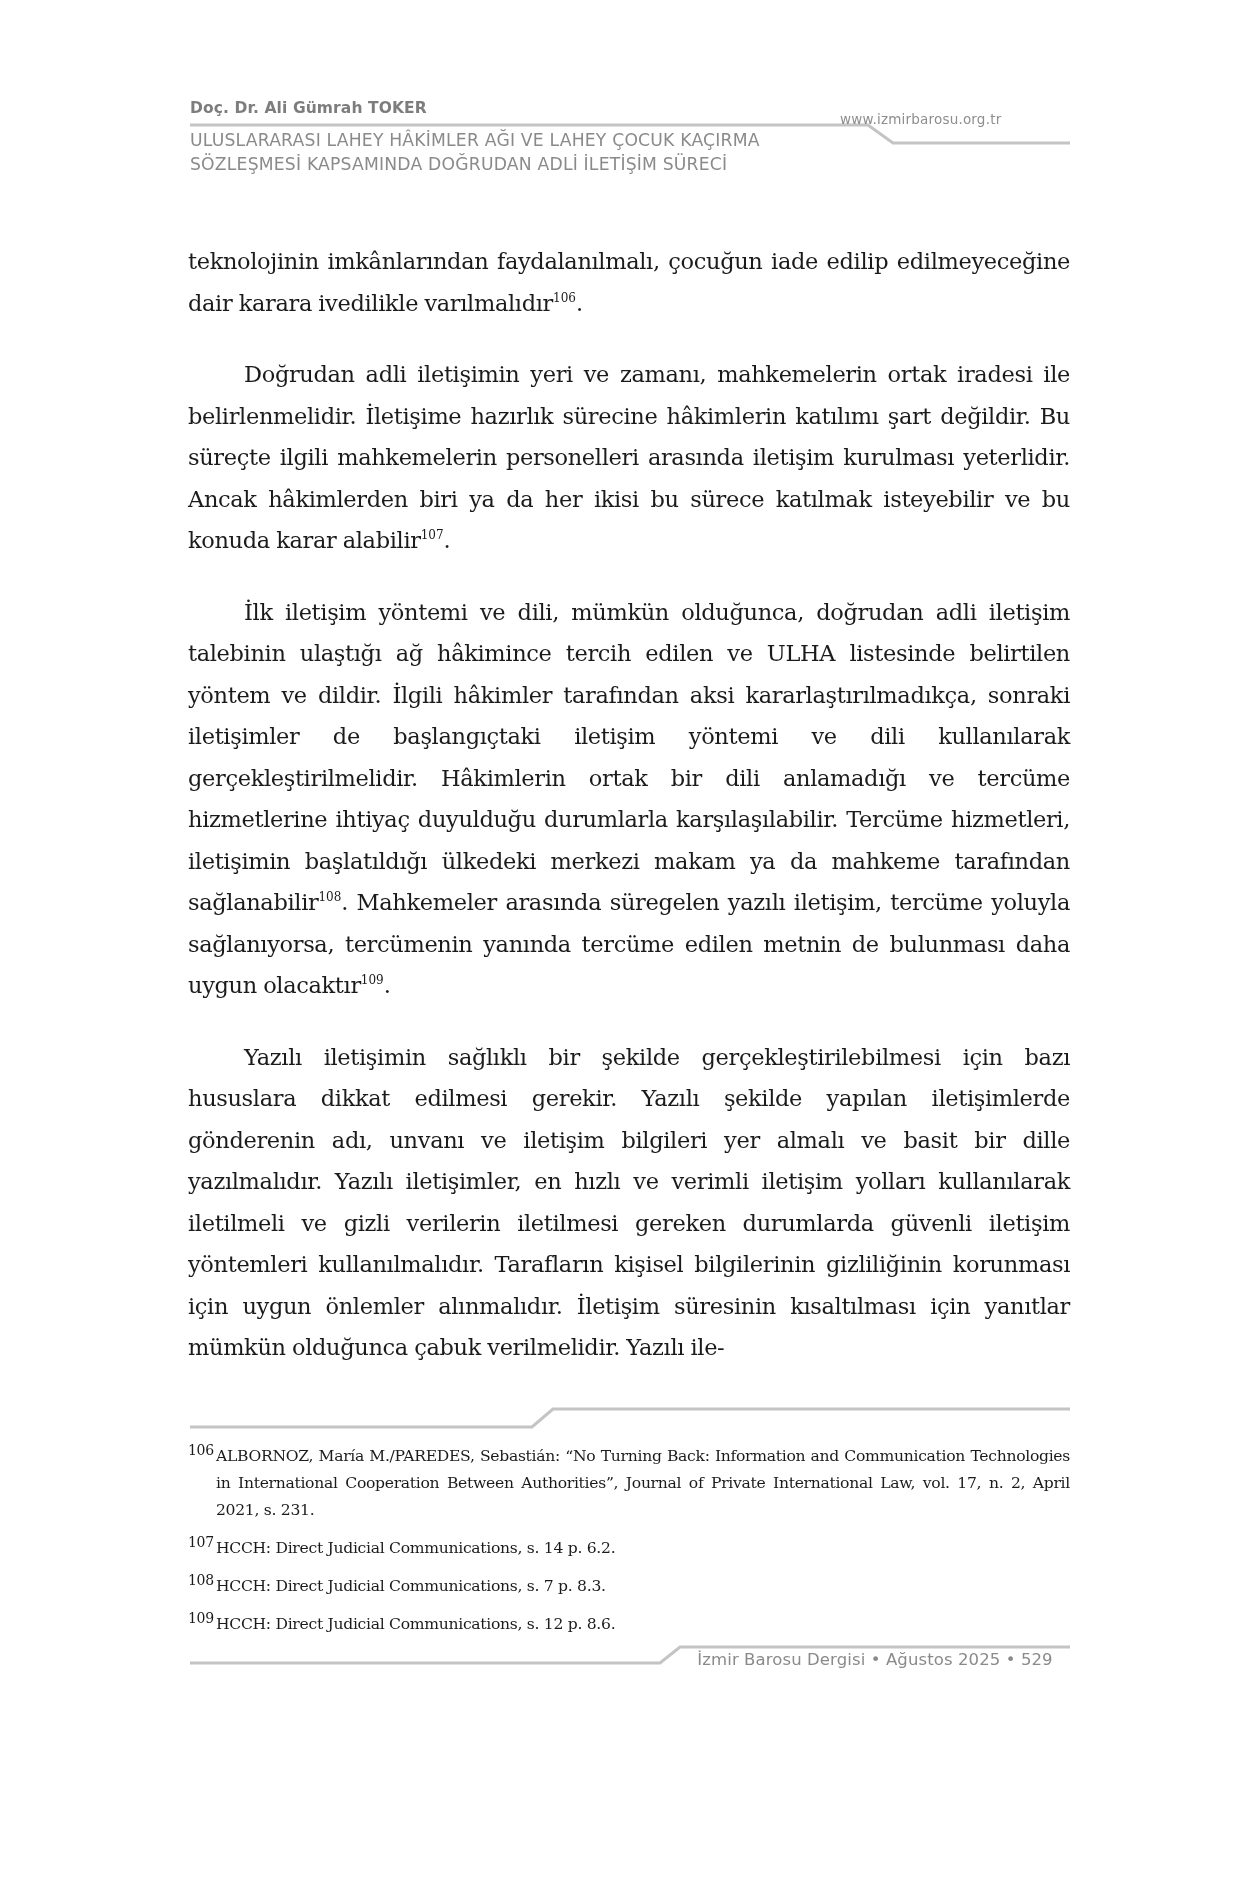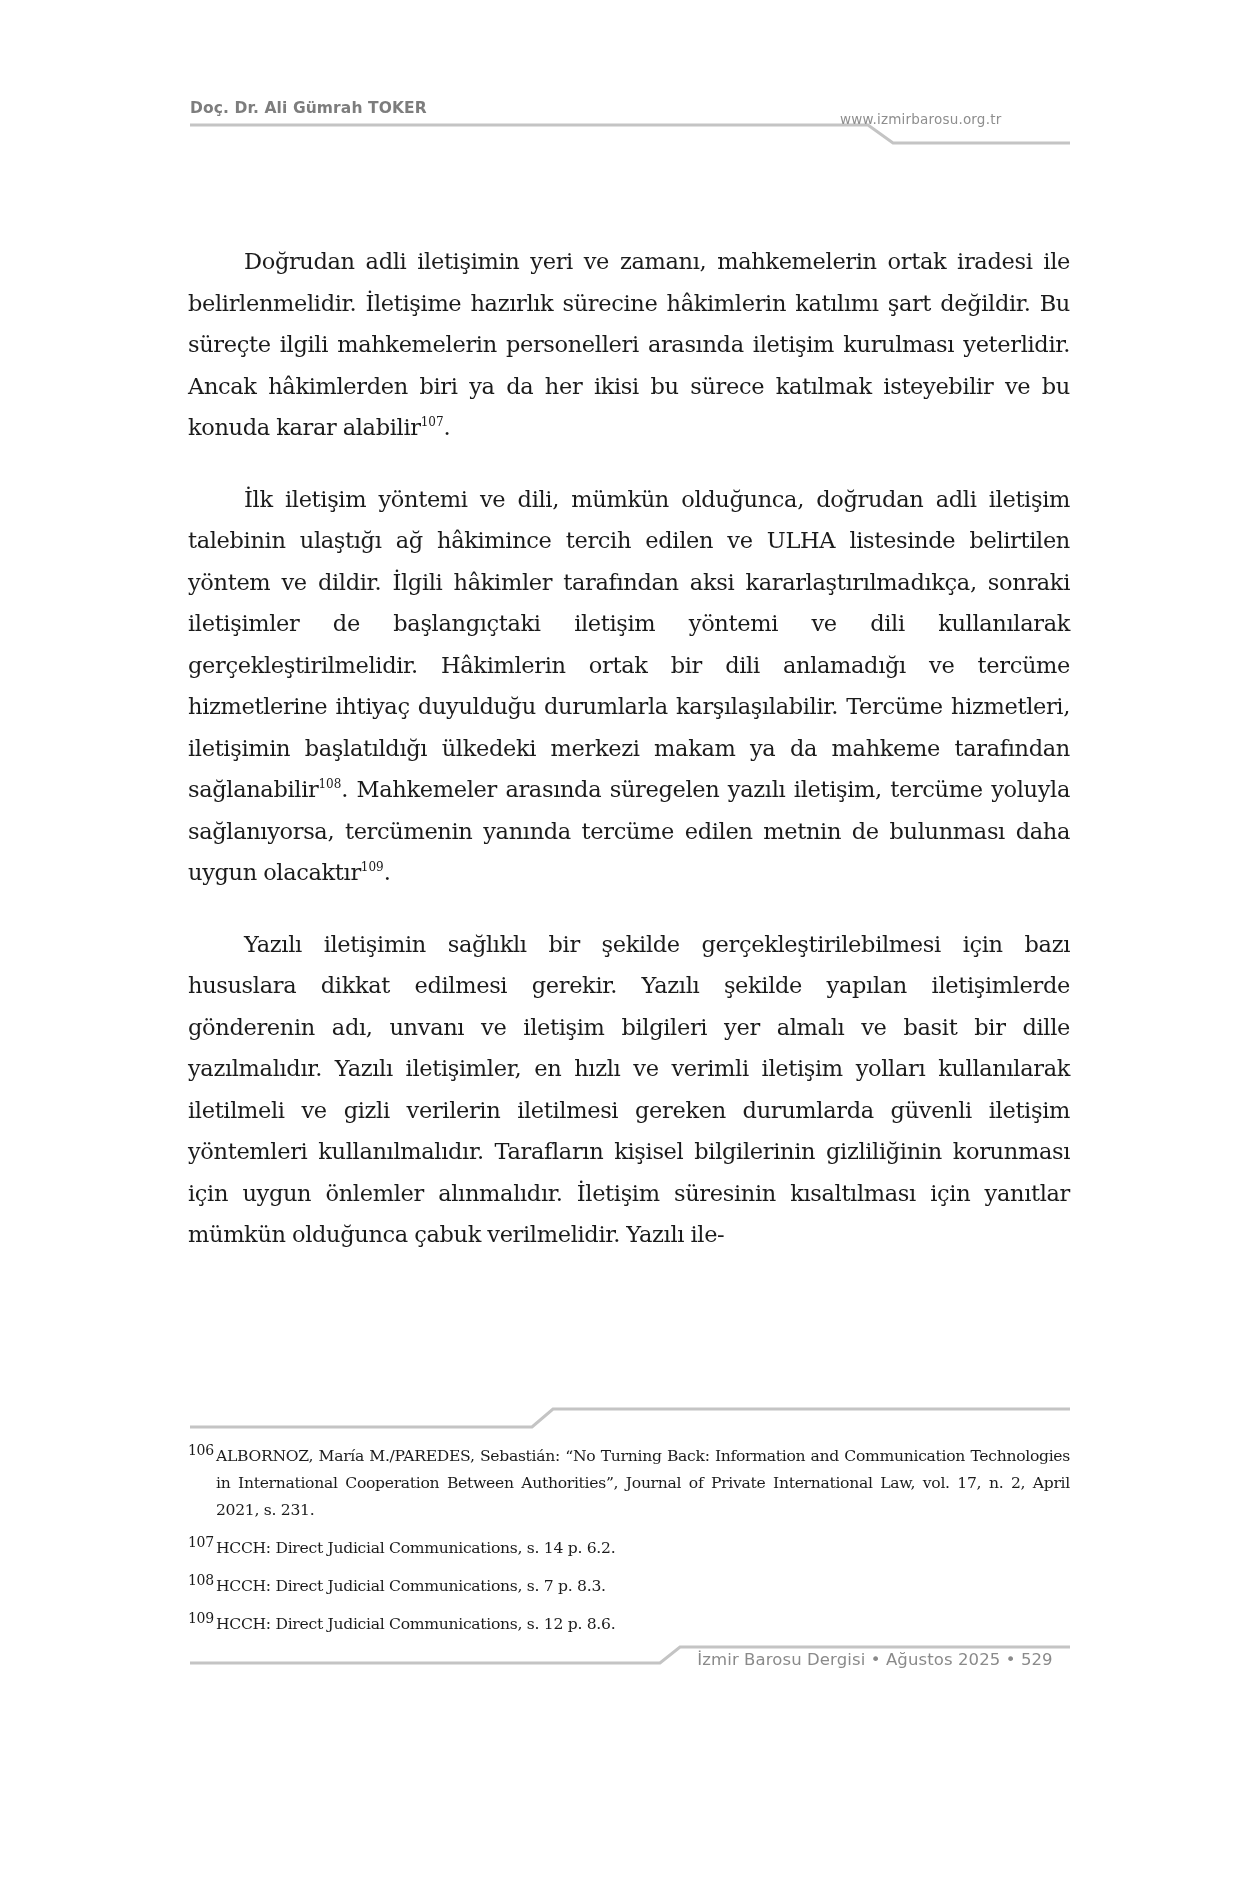--- a/index.html
+++ b/index.html
@@ -56,23 +56,30 @@
 
 <div class="page">
 
   <svg class="rule" viewBox="0 0 1260 1890">
     <polyline points="190,125 868,125 893,143 1070,143" fill="none" stroke="#c4c4c4" stroke-width="3"></polyline>
     <polyline points="190,1427 532,1427 553,1409 1070,1409" fill="none" stroke="#c4c4c4" stroke-width="3"></polyline>
     <polyline points="190,1663 660,1663 680,1647 1070,1647" fill="none" stroke="#c4c4c4" stroke-width="3"></polyline>
   </svg>
 
   <div class="hdr-author">Doç. Dr. Ali Gümrah TOKER</div>
+  <div class="hdr-title">
+    <div>ULUSLARARASI LAHEY HÂKİMLER AĞI VE LAHEY ÇOCUK KAÇIRMA</div>
+    <div>SÖZLEŞMESİ KAPSAMINDA DOĞRUDAN ADLİ İLETİŞİM SÜRECİ</div>
+  </div>
   <div class="hdr-url">www.izmirbarosu.org.tr</div>
 
   <div class="body-text" style="top:241px;">
+    <p>
+      <span>teknolojinin imkânlarından faydalanılmalı, çocuğun iade edilip edilmeyeceğine dair karara ivedilikle varılmalıdır</span><sup>106</sup><span>.</span>
+    </p>
     <p class="indent">
       <span>Doğrudan adli iletişimin yeri ve zamanı, mahkemelerin ortak iradesi ile belirlenmelidir. İletişime hazırlık sürecine hâkimlerin katılımı şart değildir. Bu süreçte ilgili mahkemelerin personelleri arasında iletişim kurulması yeterlidir. Ancak hâkimlerden biri ya da her ikisi bu sürece katılmak isteyebilir ve bu konuda karar alabilir</span><sup>107</sup><span>.</span>
     </p>
     <p class="indent">
       <span>İlk iletişim yöntemi ve dili, mümkün olduğunca, doğrudan adli iletişim talebinin ulaştığı ağ hâkimince tercih edilen ve ULHA listesinde belirtilen yöntem ve dildir. İlgili hâkimler tarafından aksi kararlaştırılmadıkça, sonraki iletişimler de başlangıçtaki iletişim yöntemi ve dili kullanılarak gerçekleştirilmelidir. Hâkimlerin ortak bir dili anlamadığı ve tercüme hizmetlerine ihtiyaç duyulduğu durumlarla karşılaşılabilir. Tercüme hizmetleri, iletişimin başlatıldığı ülkedeki merkezi makam ya da mahkeme tarafından sağlanabilir</span><sup>108</sup><span>. Mahkemeler arasında süregelen yazılı iletişim, tercüme yoluyla sağlanıyorsa, tercümenin yanında tercüme edilen metnin de bulunması daha uygun olacaktır</span><sup>109</sup><span>.</span>
     </p>
     <p class="indent">
       <span>Yazılı iletişimin sağlıklı bir şekilde gerçekleştirilebilmesi için bazı hususlara dikkat edilmesi gerekir. Yazılı şekilde yapılan iletişimlerde gönderenin adı, unvanı ve iletişim bilgileri yer almalı ve basit bir dille yazılmalıdır. Yazılı iletişimler, en hızlı ve verimli iletişim yolları kullanılarak iletilmeli ve gizli verilerin iletilmesi gereken durumlarda güvenli iletişim yöntemleri kullanılmalıdır. Tarafların kişisel bilgilerinin gizliliğinin korunması için uygun önlemler alınmalıdır. İletişim süresinin kısaltılması için yanıtlar mümkün olduğunca çabuk verilmelidir. Yazılı ile-</span>
     </p>
   </div>

